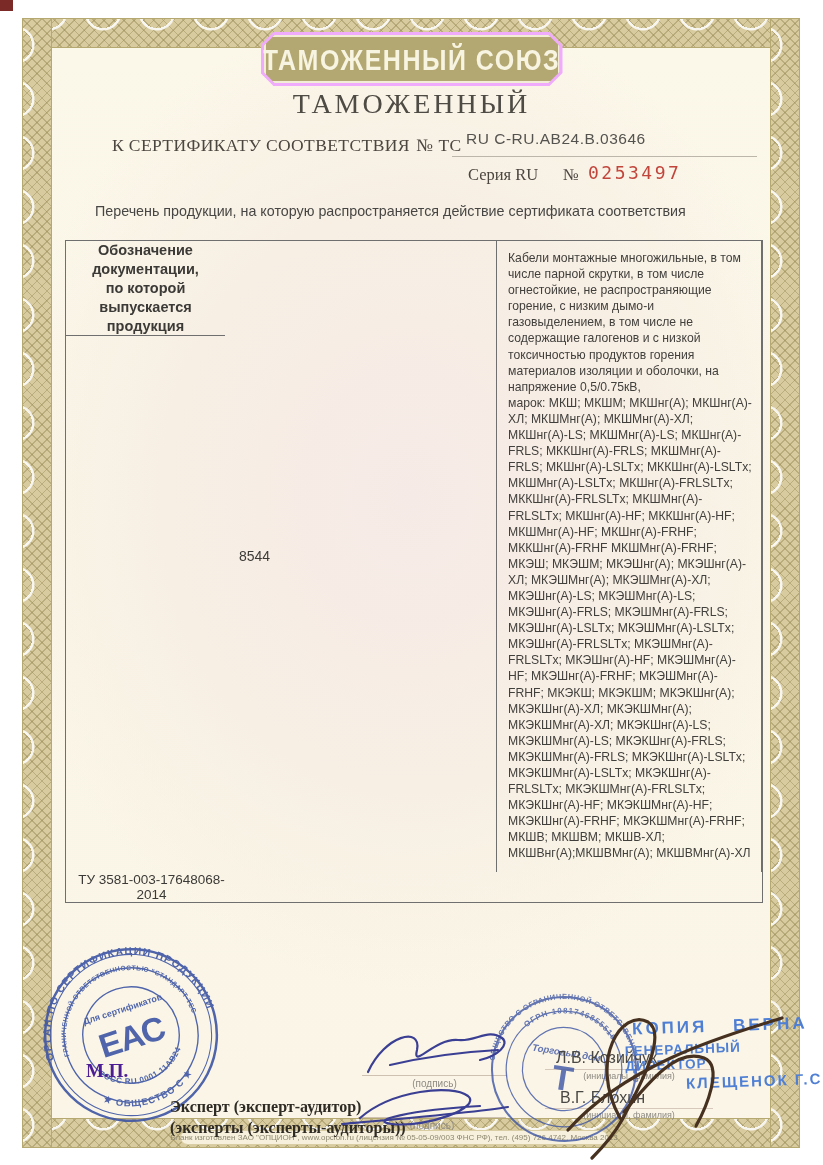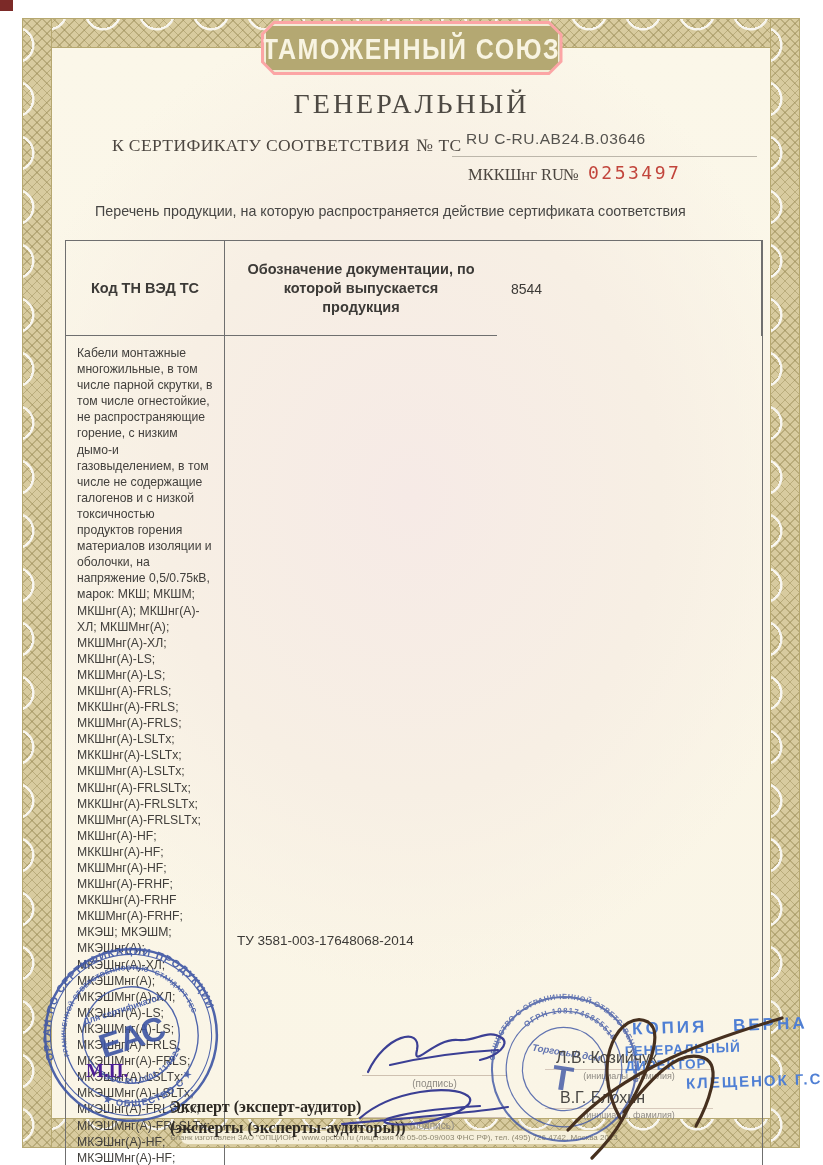--- a/index.html
+++ b/index.html
@@ -36,22 +36,22 @@
   .inner-field {
     position:absolute; left:52px; top:48px; width:718px; height:1070px; z-index:0;
     background:
       radial-gradient(ellipse 58% 46% at 50% 42%, #f6eae6 0%, #f7efe4 60%, rgba(250,246,232,0) 100%),
       linear-gradient(#fbf7e9, #faf5e6);
     outline:1px solid #d9cda3;
   }
 
   
   .badge-outer {
-    position:absolute; left:50%; top:21px; transform:translateX(-50%);
-    width:302px; height:54px; background:#fca5a5; z-index:3;
+    position:absolute; left:50%; top:32px; transform:translateX(-50%);
+    width:302px; height:54px; background:#f0abfc; z-index:3;
     clip-path: polygon(13px 0, calc(100% - 13px) 0, 100% 13px, 100% calc(100% - 13px), calc(100% - 13px) 100%, 13px 100%, 0 calc(100% - 13px), 0 13px);
     padding:3px;
   }
   .badge-inner {
     width:100%; height:100%; background:#b4a872;
     clip-path: polygon(11px 0, calc(100% - 11px) 0, 100% 11px, 100% calc(100% - 11px), calc(100% - 11px) 100%, 11px 100%, 0 calc(100% - 11px), 0 11px);
     border:2px solid #f3edd8;
     display:flex; align-items:center; justify-content:center;
   }
   .badge-text {
@@ -140,35 +140,34 @@
   <div class="bstrip v b-left"></div>
   <div class="bstrip v b-right"></div>
   <div class="inner-field"></div>
 
   <div class="badge-outer">
     <div class="badge-inner">
       <span class="badge-text">ТАМОЖЕННЫЙ СОЮЗ</span>
     </div>
   </div>
 
-  <div class="doc-title">ГЕНЕРАЛЬНЫЙ</div>
+  <div class="doc-title">ТАМОЖЕННЫЙ</div>
   <div class="cert-line">
     <span>К СЕРТИФИКАТУ СООТВЕТСТВИЯ</span>
     <span class="no-ts">№ ТС</span>
   </div>
   <div class="cert-number">RU C-RU.АВ24.В.03646</div>
   <div class="cert-underline"></div>
-  <div class="series-label">МККШнг RU</div>
+  <div class="series-label">Серия RU</div>
   <div class="series-no">№</div>
   <div class="series-number">0253497</div>
 
   <div class="intro-text">Перечень продукции, на которую распространяется действие сертификата соответствия</div>
 
   <div class="prod-table">
-    <div class="cell th c1">Код ТН ВЭД ТС</div>
     <div class="cell th c3">Обозначение документации, по которой выпускается продукция</div>
     <div class="cell bd c1">8544</div>
     <div class="cell bd c2">Кабели монтажные многожильные, в том числе парной скрутки, в том числе огнестойкие, не распространяющие горение, с низким дымо-и газовыделением, в том числе не содержащие галогенов и с низкой токсичностью продуктов горения материалов изоляции и оболочки, на напряжение 0,5/0.75кВ,
 марок: МКШ; МКШМ; МКШнг(А); МКШнг(А)-ХЛ; МКШМнг(А); МКШМнг(А)-ХЛ; МКШнг(А)-LS; МКШМнг(А)-LS; МКШнг(А)-FRLS; МККШнг(А)-FRLS; МКШМнг(А)-FRLS; МКШнг(А)-LSLTx; МККШнг(А)-LSLTx; МКШМнг(А)-LSLTx; МКШнг(А)-FRLSLTx; МККШнг(А)-FRLSLTx; МКШМнг(А)-FRLSLTx; МКШнг(А)-HF; МККШнг(А)-HF; МКШМнг(А)-HF; МКШнг(А)-FRHF; МККШнг(А)-FRHF МКШМнг(А)-FRHF; МКЭШ; МКЭШМ; МКЭШнг(А); МКЭШнг(А)-ХЛ; МКЭШМнг(А); МКЭШМнг(А)-ХЛ; МКЭШнг(А)-LS; МКЭШМнг(А)-LS; МКЭШнг(А)-FRLS; МКЭШМнг(А)-FRLS; МКЭШнг(А)-LSLTx; МКЭШМнг(А)-LSLTx; МКЭШнг(А)-FRLSLTx; МКЭШМнг(А)-FRLSLTx; МКЭШнг(А)-HF; МКЭШМнг(А)-HF; МКЭШнг(А)-FRHF; МКЭШМнг(А)-FRHF; МКЭКШ; МКЭКШМ; МКЭКШнг(А); МКЭКШнг(А)-ХЛ; МКЭКШМнг(А); МКЭКШМнг(А)-ХЛ; МКЭКШнг(А)-LS; МКЭКШМнг(А)-LS; МКЭКШнг(А)-FRLS; МКЭКШМнг(А)-FRLS; МКЭКШнг(А)-LSLTx; МКЭКШМнг(А)-LSLTx; МКЭКШнг(А)-FRLSLTx; МКЭКШМнг(А)-FRLSLTx; МКЭКШнг(А)-HF; МКЭКШМнг(А)-HF; МКЭКШнг(А)-FRHF; МКЭКШМнг(А)-FRHF; МКШВ; МКШВМ; МКШВ-ХЛ; МКШВнг(А);МКШВМнг(А); МКШВМнг(А)-ХЛ</div>
     <div class="cell bd c3">ТУ 3581-003-17648068-2014</div>
   </div>
 
   <svg class="stamp" style="left:42px; top:946px; transform:rotate(-18deg); opacity:.9;" width="178" height="178" viewBox="0 0 170 170">
     <defs>
       <path id="pTop1" d="M 8,85 A 77,77 0 1 1 162,85"></path>

